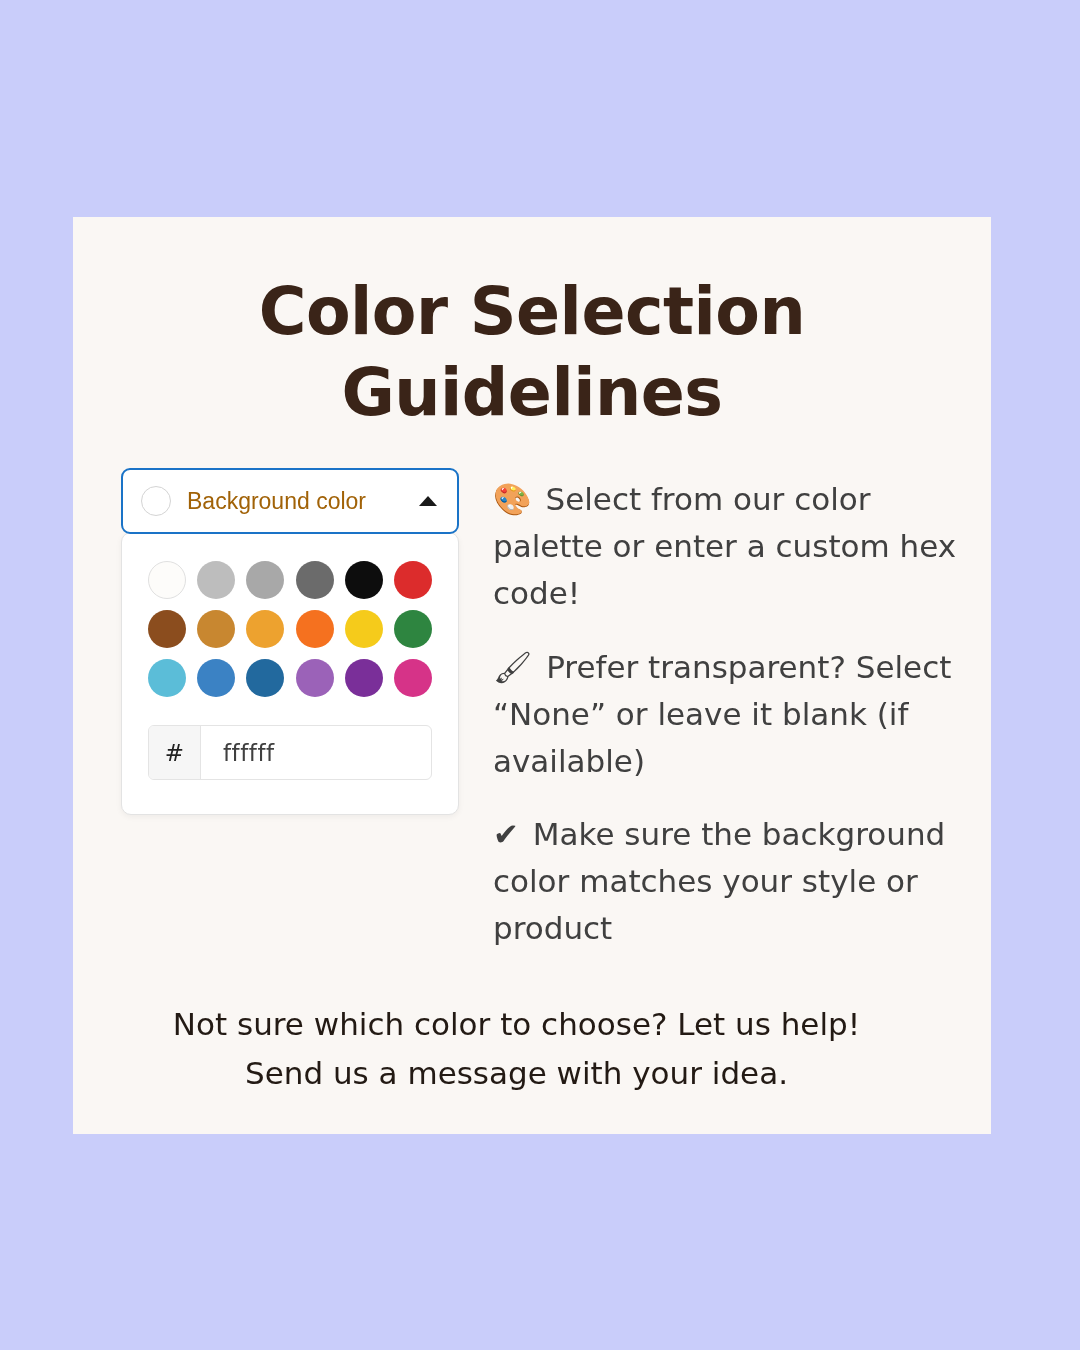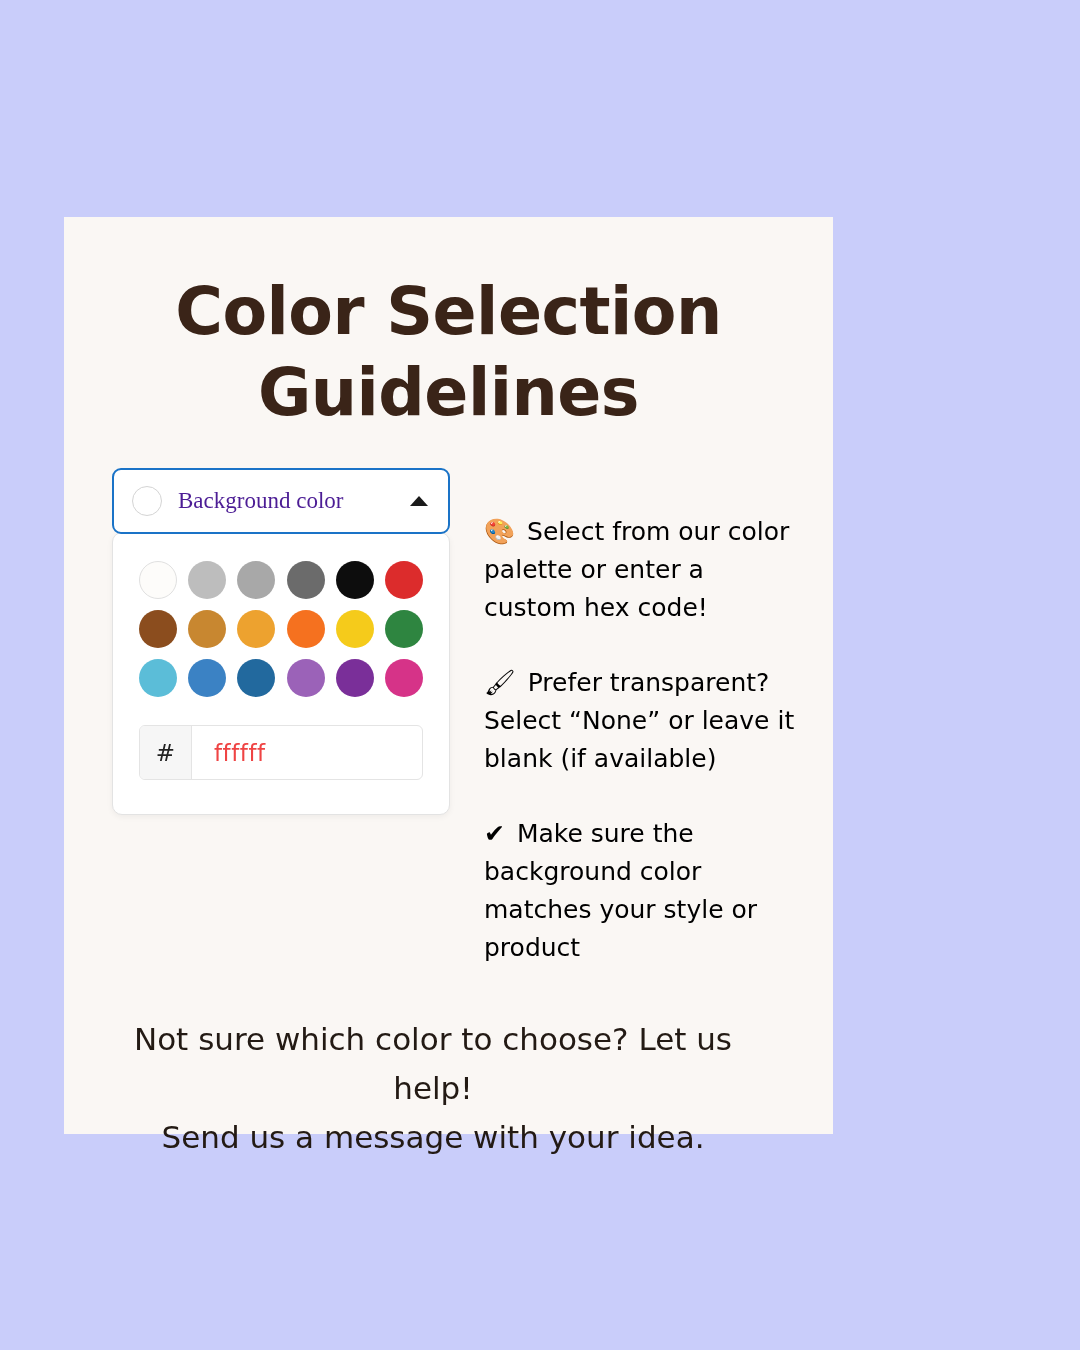--- a/index.html
+++ b/index.html
@@ -11,23 +11,23 @@
 
   body {
     background: #c9cdfa;
     font-family: "DejaVu Sans", sans-serif;
     position: relative;
     overflow: hidden;
   }
 
   .card {
     position: absolute;
-    left: 64px;
+    left: 73px;
     top: 217px;
-    width: 769px;
+    width: 918px;
     height: 917px;
     background: #faf7f4;
   }
 
   
   .title {
     text-align: center;
     color: #3a2418;
     font-family: "DejaVu Sans", sans-serif;
     font-weight: bold;
@@ -70,22 +70,22 @@
     height: 30px;
     border-radius: 50%;
     background: #ffffff;
     border: 1.5px solid #d4d4d4;
     flex: 0 0 30px;
   }
 
   .picker-label {
     margin-left: 16px;
     font-size: 23px;
-    color: #4c1d95;
-    font-family: Liberation Serif, serif;
+    color: #a16207;
+    font-family: Liberation Sans, sans-serif;
     flex: 1;
   }
 
   .caret-up {
     width: 0;
     height: 0;
     border-left: 9px solid transparent;
     border-right: 9px solid transparent;
     border-bottom: 10px solid #1a1a1a;
     margin-right: 4px;
@@ -137,38 +137,37 @@
     color: #222;
     font-family: "DejaVu Sans", sans-serif;
   }
 
   .hex-value {
     flex: 1;
     display: flex;
     align-items: center;
     padding-left: 22px;
     font-size: 23px;
-    color: #ef4444;
+    color: #404040;
     font-family: "DejaVu Sans", sans-serif;
     letter-spacing: 0.5px;
   }
 
   
   .bullets {
     flex: 1;
     padding-top: 8px;
   }
 
   .bullet {
-    font-size: 25px;
+    font-size: 31px;
     line-height: 1.52;
-    color: #000000;
+    color: #404040;
     margin-bottom: 26px;
     font-family: "DejaVu Sans", sans-serif;
-    margin-top: 37px;
   }
   .bullet:last-child { margin-bottom: 0; }
 
   .bullet .glyph {
     font-family: "DejaVu Sans", sans-serif;
     margin-right: 4px;
   }
 
   
   .footer {

